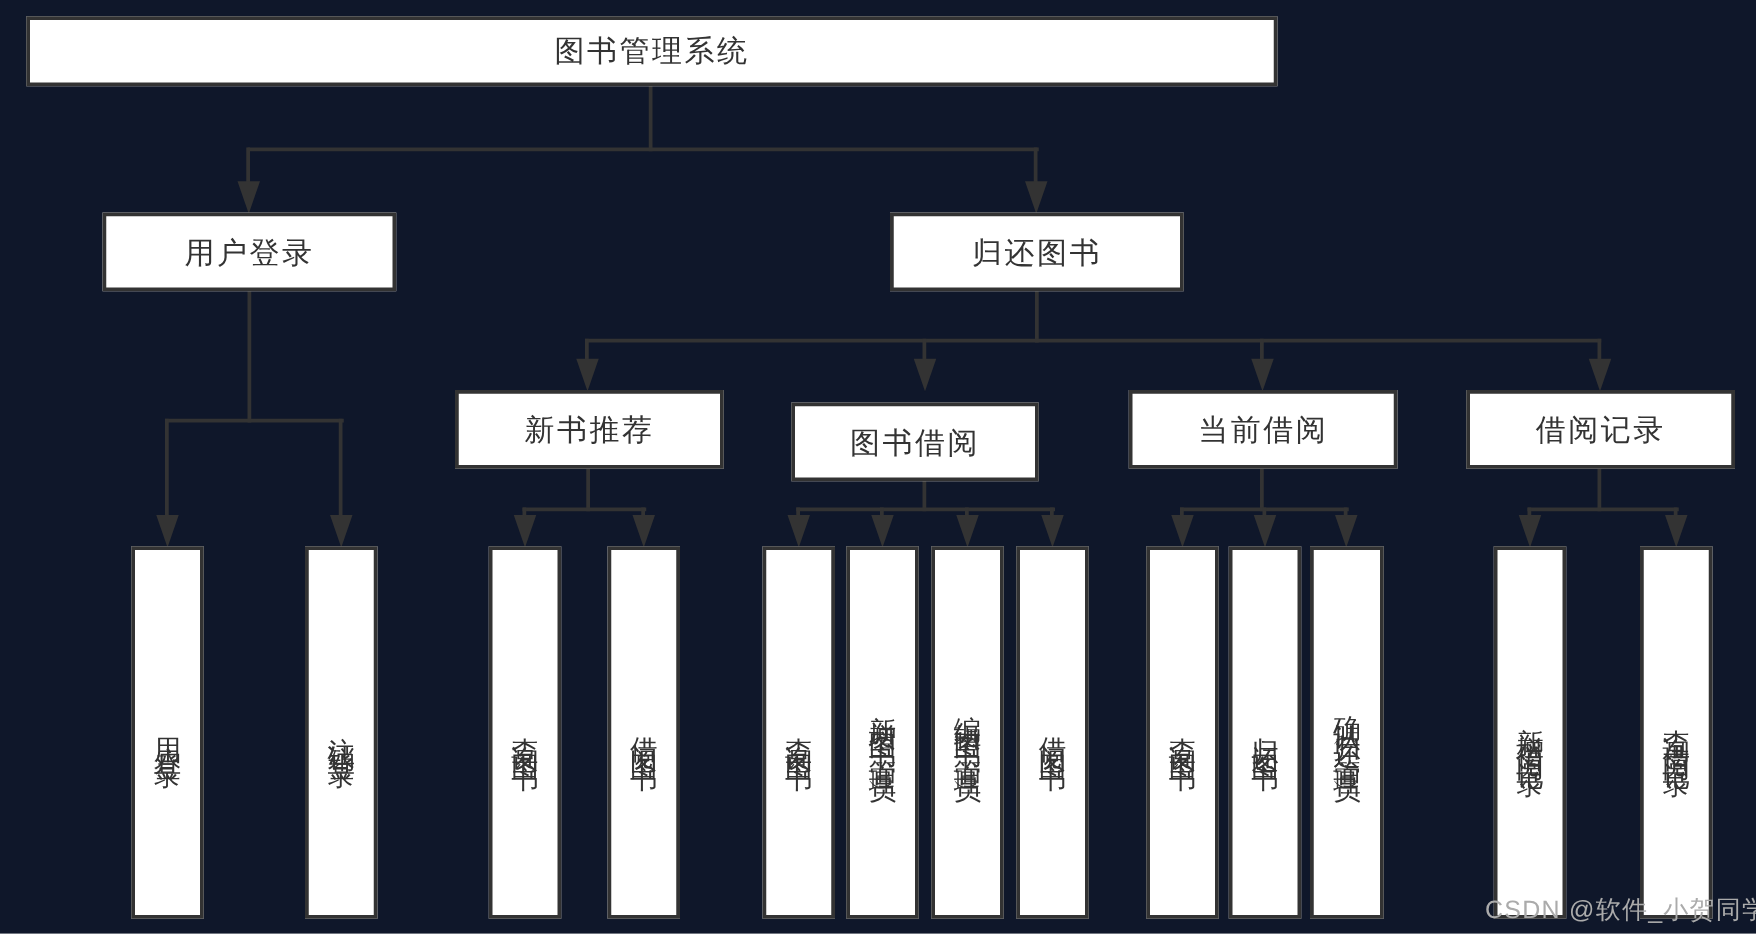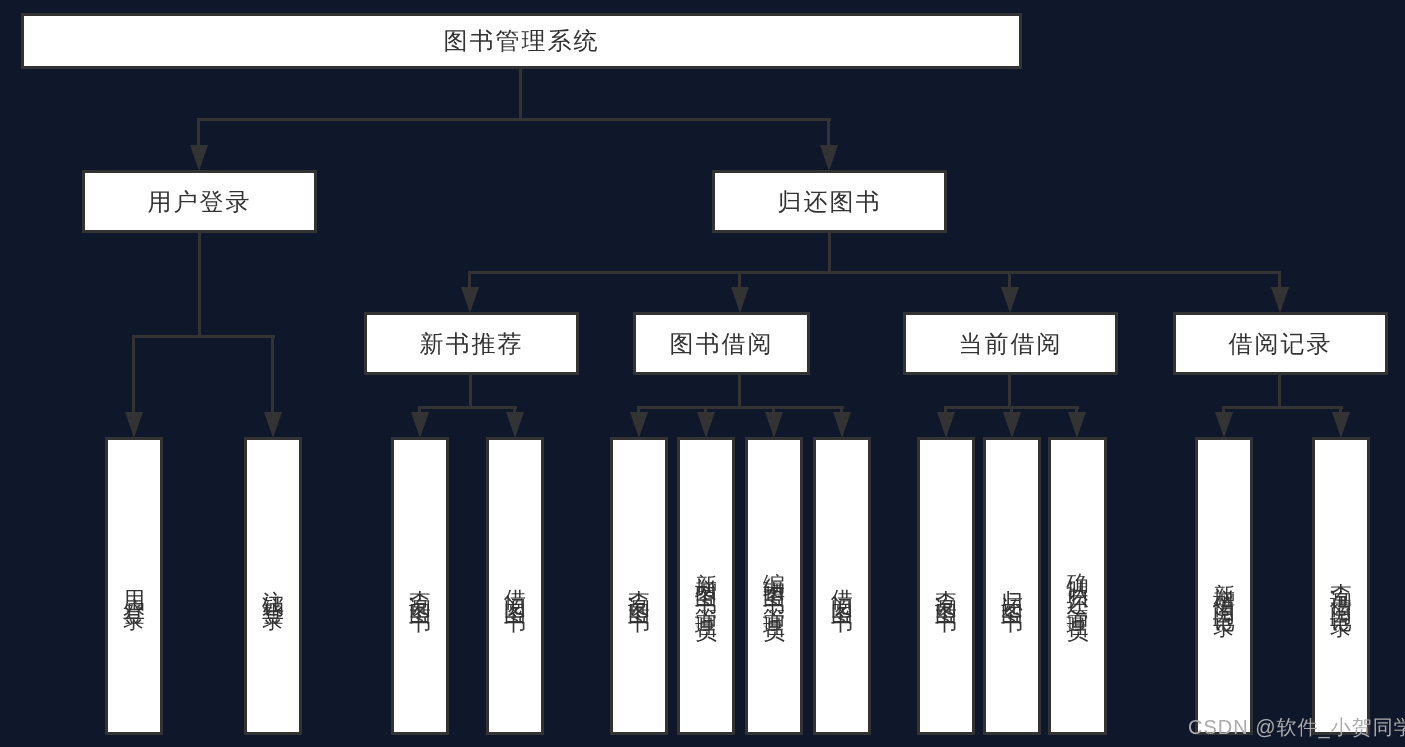--- a/index.html
+++ b/index.html
@@ -116,21 +116,21 @@
   <div class="box hbox" style="left:82px;top:170px;width:235px;height:63px">
     <span>用户登录</span>
   </div>
   <div class="box hbox" style="left:712px;top:170px;width:235px;height:63px">
     <span>归还图书</span>
   </div>
 
   <div class="box hbox" style="left:364px;top:312px;width:215px;height:63px">
     <span>新书推荐</span>
   </div>
-  <div class="box hbox" style="left:633px;top:312px;width:177px;height:63px">
+  <div class="box hbox" style="left:633px;top:322px;width:198px;height:63px">
     <span>图书借阅</span>
   </div>
   <div class="box hbox" style="left:903px;top:312px;width:215px;height:63px">
     <span>当前借阅</span>
   </div>
   <div class="box hbox" style="left:1173px;top:312px;width:215px;height:63px">
     <span>借阅记录</span>
   </div>
 
   <div class="box" style="left:105px;top:437px;width:58px;height:298px">

